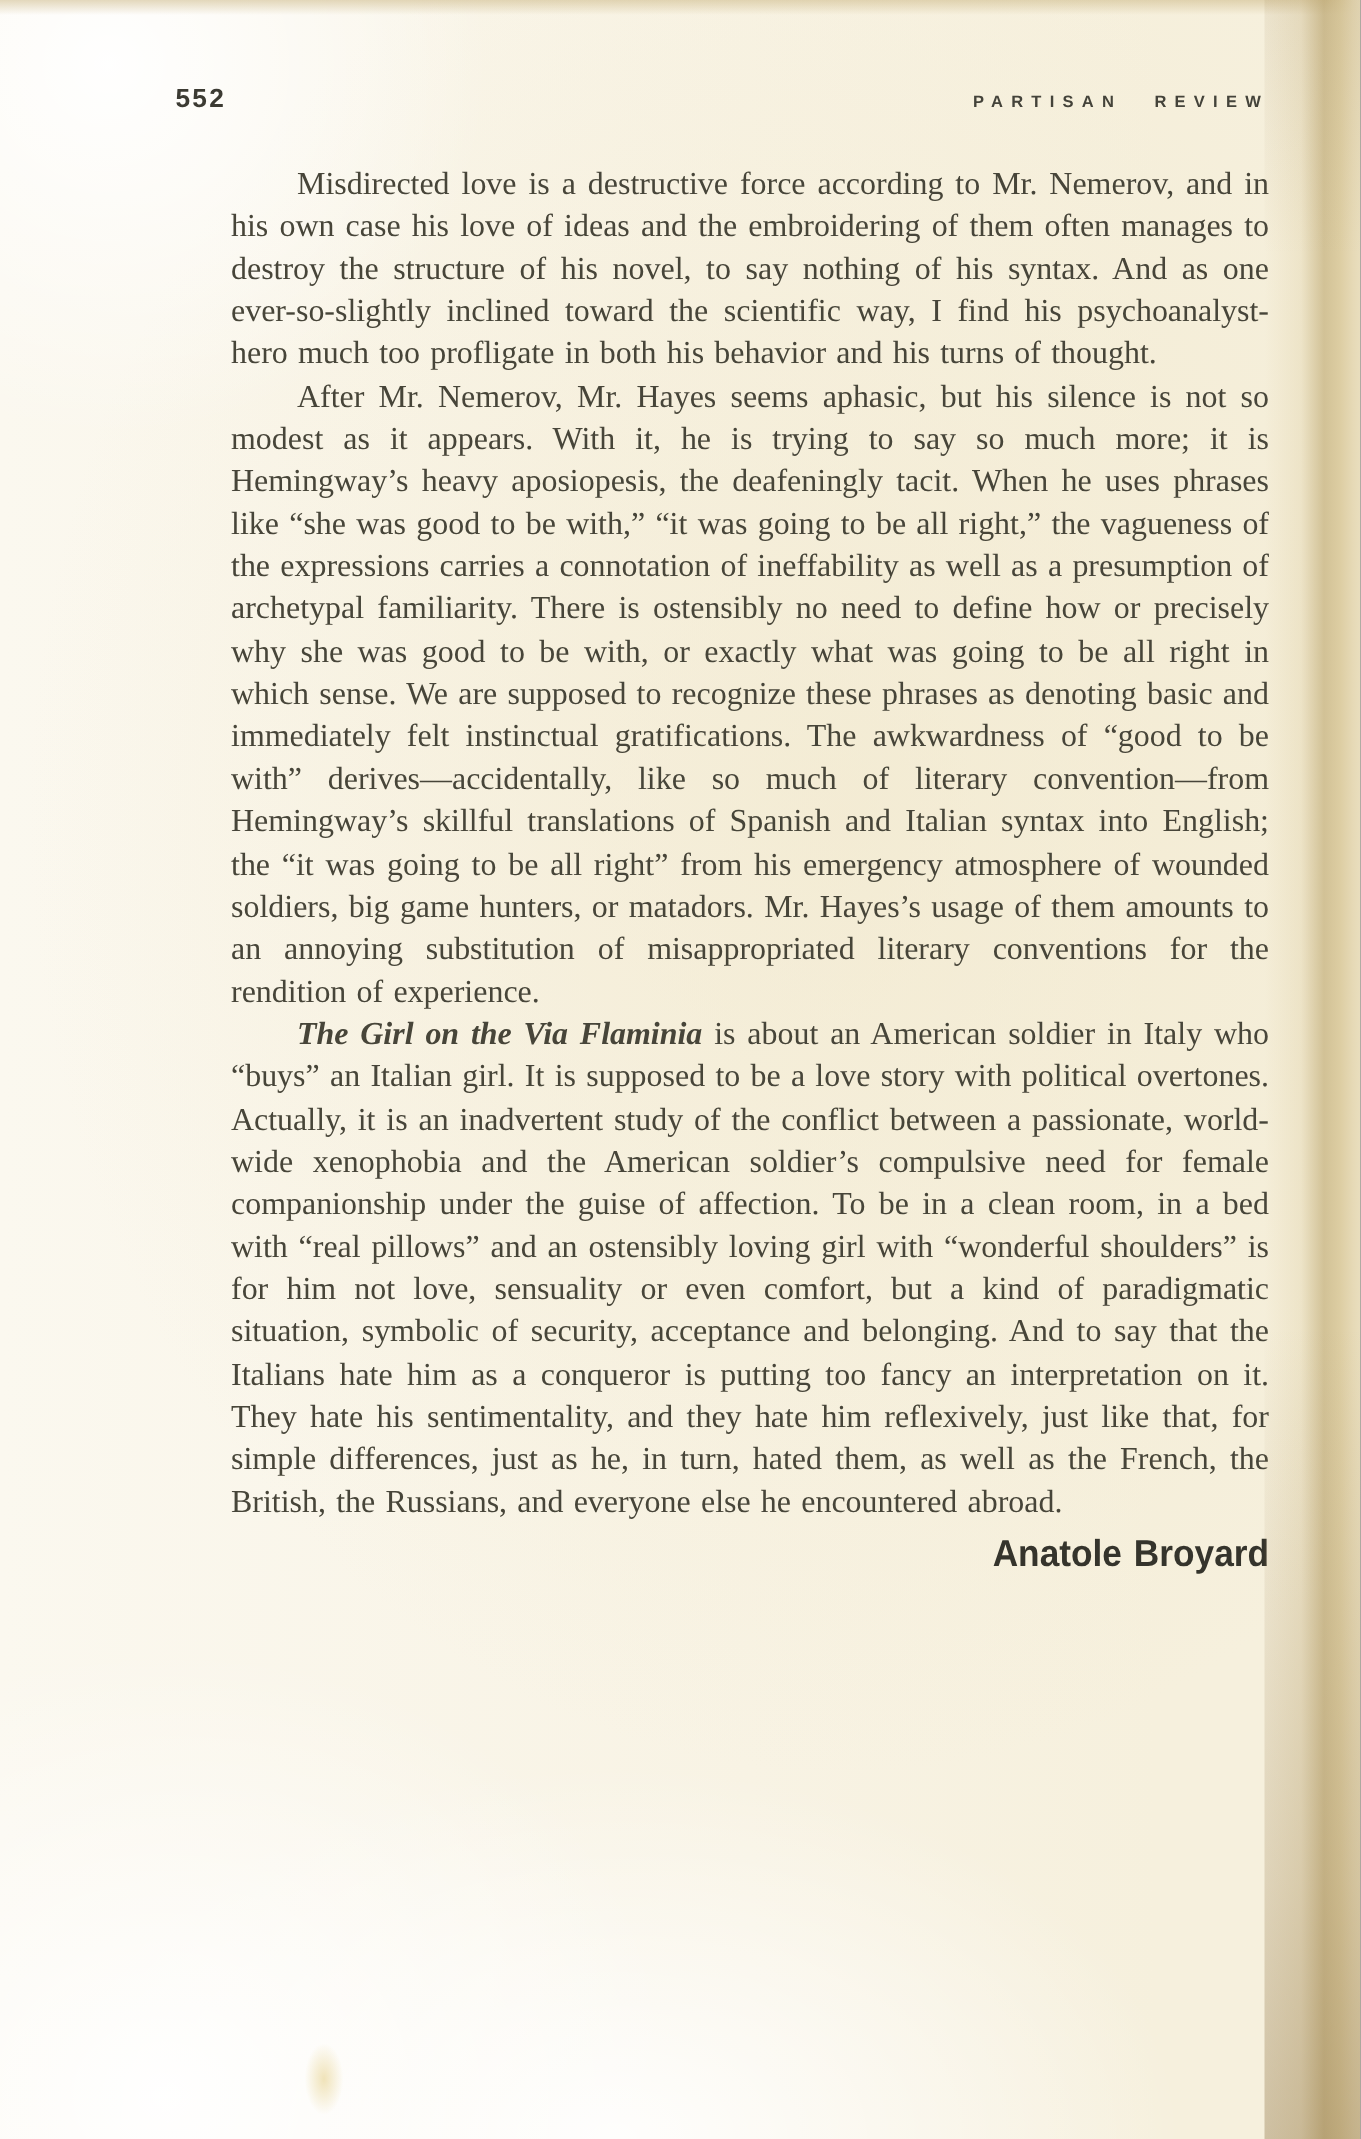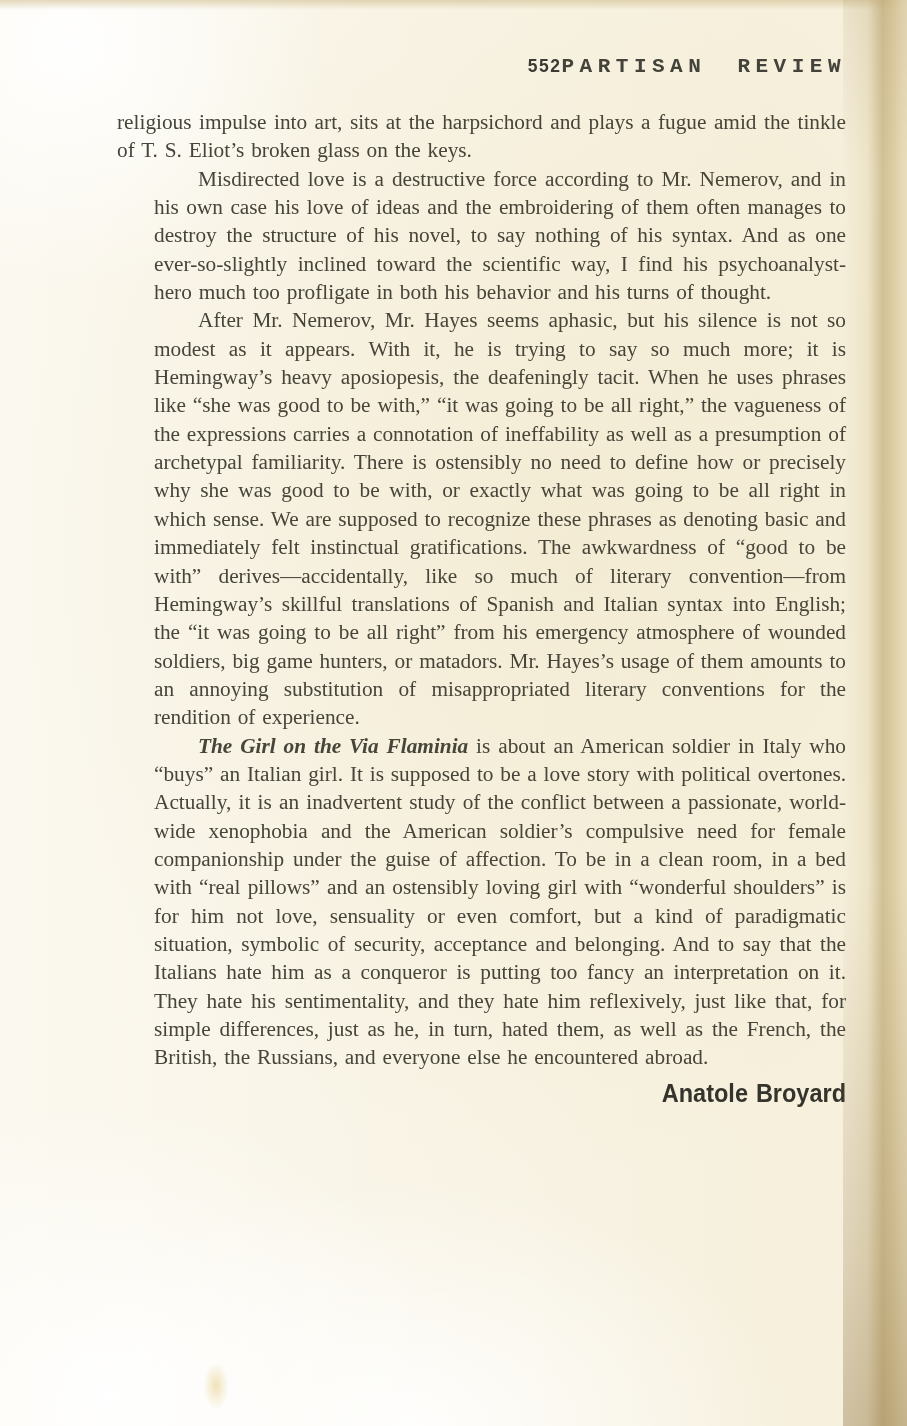--- a/index.html
+++ b/index.html
@@ -59,34 +59,34 @@
     height: 48px;
     background: radial-gradient(ellipse at center, rgba(236,220,168,0.8), rgba(236,220,168,0) 70%);
     pointer-events: none;
   }
   .running-header {
     position: absolute;
     top: 55px;
     left: 117px;
     width: 729px;
     display: flex;
-    justify-content: flex-end;
+    justify-content: space-between;
     align-items: baseline;
     color: #3c3b33;
   }
   .page-num {
     font-family: "Liberation Sans", sans-serif;
     font-weight: bold;
     font-size: 17.5px;
     letter-spacing: 1.5px;
   }
   .journal {
-    font-family: Liberation Mono, monospace;
+    font-family: Liberation Sans, sans-serif;
     font-weight: bold;
-    font-size: 21px;
+    font-size: 11px;
     letter-spacing: 5.5px;
     word-spacing: 13px;
     color: #44433a;
   }
   .article {
     position: absolute;
     top: 108px;
     left: 117px;
     width: 729px;
     font-size: 21.3px;
@@ -122,21 +122,20 @@
 <body>
 
 <div class="page">
 
   <div class="running-header">
     <span class="page-num">552</span>
     <span class="journal">PARTISAN REVIEW</span>
   </div>
 
   <div class="article">
-    <p>religious impulse into art, sits at the harpsichord and plays a fugue amid the tinkle of T. S. Eliot’s broken glass on the keys.</p>
     <p class="indent">Misdirected love is a destructive force according to Mr. Nemerov, and in his own case his love of ideas and the embroidering of them often manages to destroy the structure of his novel, to say nothing of his syntax. And as one ever-so-slightly inclined toward the scientific way, I find his psychoanalyst-hero much too profligate in both his behavior and his turns of thought.</p>
     <p class="indent">After Mr. Nemerov, Mr. Hayes seems aphasic, but his silence is not so modest as it appears. With it, he is trying to say so much more; it is Hemingway’s heavy aposiopesis, the deafeningly tacit. When he uses phrases like “she was good to be with,” “it was going to be all right,” the vagueness of the expressions carries a connotation of ineffability as well as a presumption of archetypal familiarity. There is ostensibly no need to define how or precisely why she was good to be with, or exactly what was going to be all right in which sense. We are supposed to recognize these phrases as denoting basic and immediately felt instinctual gratifications. The awkwardness of “good to be with” derives—accidentally, like so much of literary convention—from Hemingway’s skillful translations of Spanish and Italian syntax into English; the “it was going to be all right” from his emergency atmosphere of wounded soldiers, big game hunters, or matadors. Mr. Hayes’s usage of them amounts to an annoying substitution of misappropriated literary conventions for the rendition of experience.</p>
     <p class="indent">
       <span class="book-title">The Girl on the Via Flaminia</span><span> is about an American soldier in Italy who “buys” an Italian girl. It is supposed to be a love story with political overtones. Actually, it is an inadvertent study of the conflict between a passionate, world-wide xenophobia and the American soldier’s compulsive need for female companionship under the guise of affection. To be in a clean room, in a bed with “real pillows” and an ostensibly loving girl with “wonderful shoulders” is for him not love, sensuality or even comfort, but a kind of paradigmatic situation, symbolic of security, acceptance and belonging. And to say that the Italians hate him as a conqueror is putting too fancy an interpretation on it. They hate his sentimentality, and they hate him reflexively, just like that, for simple differences, just as he, in turn, hated them, as well as the French, the British, the Russians, and everyone else he encountered abroad.</span>
     </p>
     <div class="byline">Anatole Broyard</div>
   </div>
 
   <div class="smudge"></div>
   <div class="edge-top"></div>

